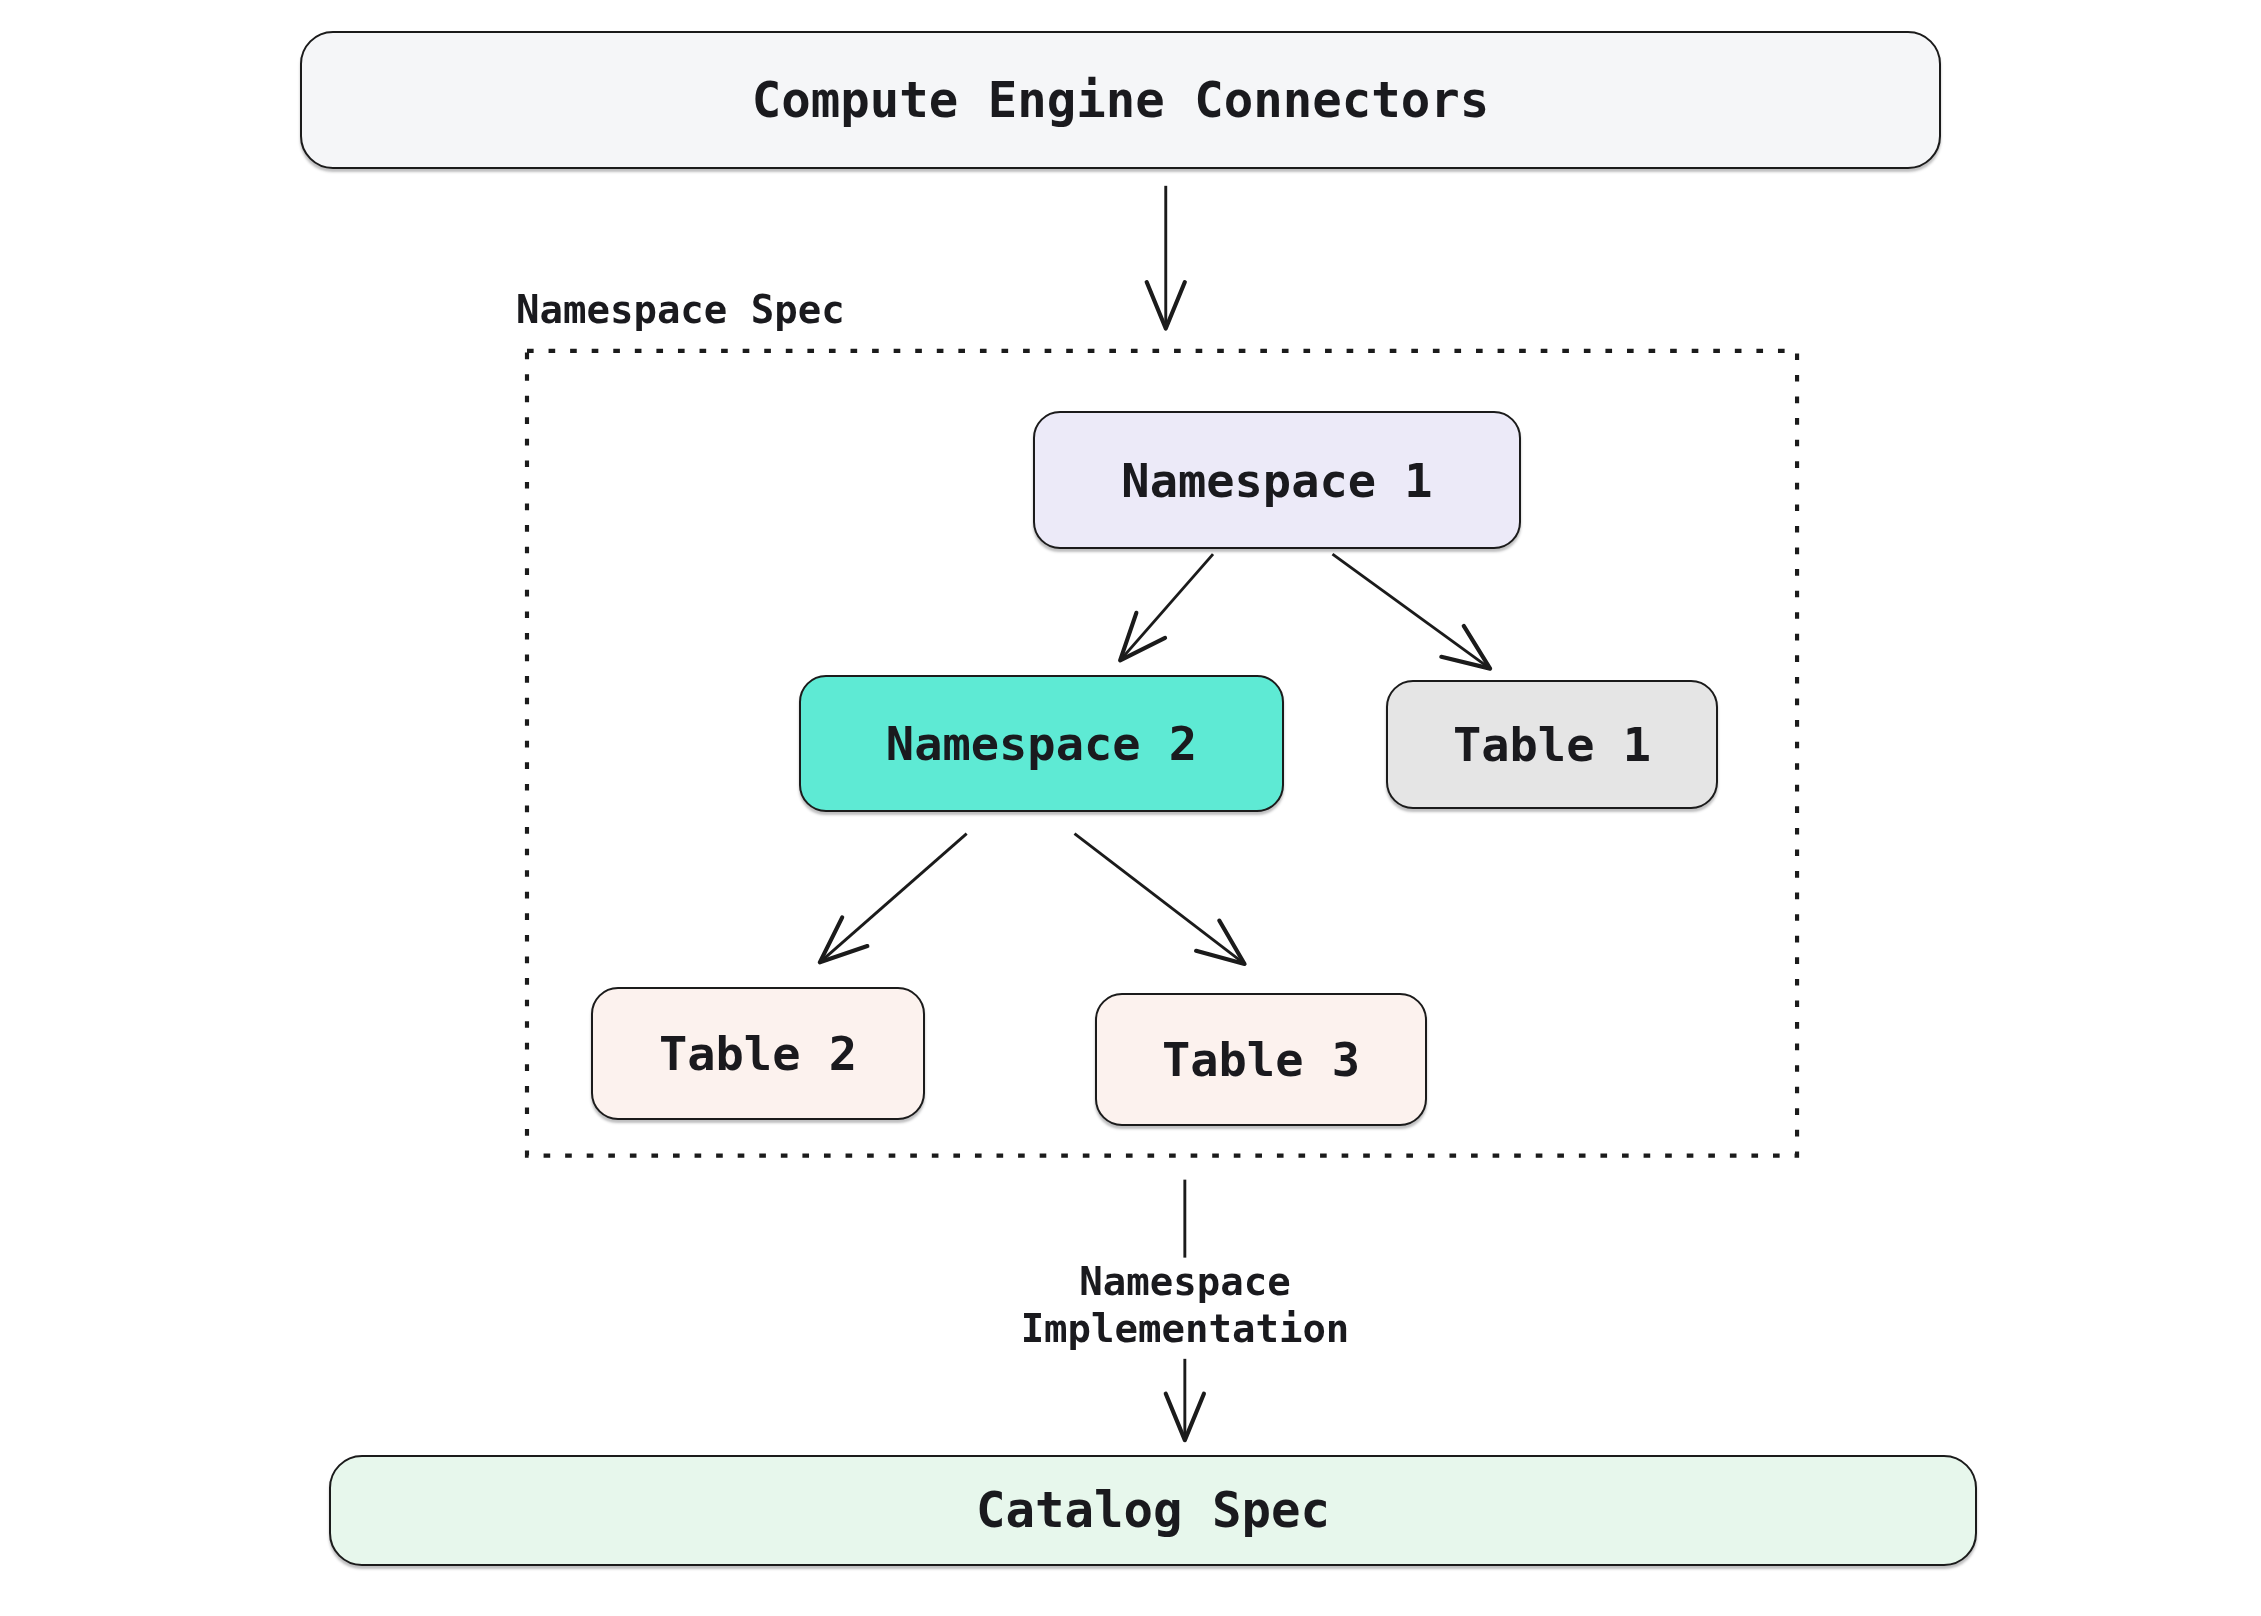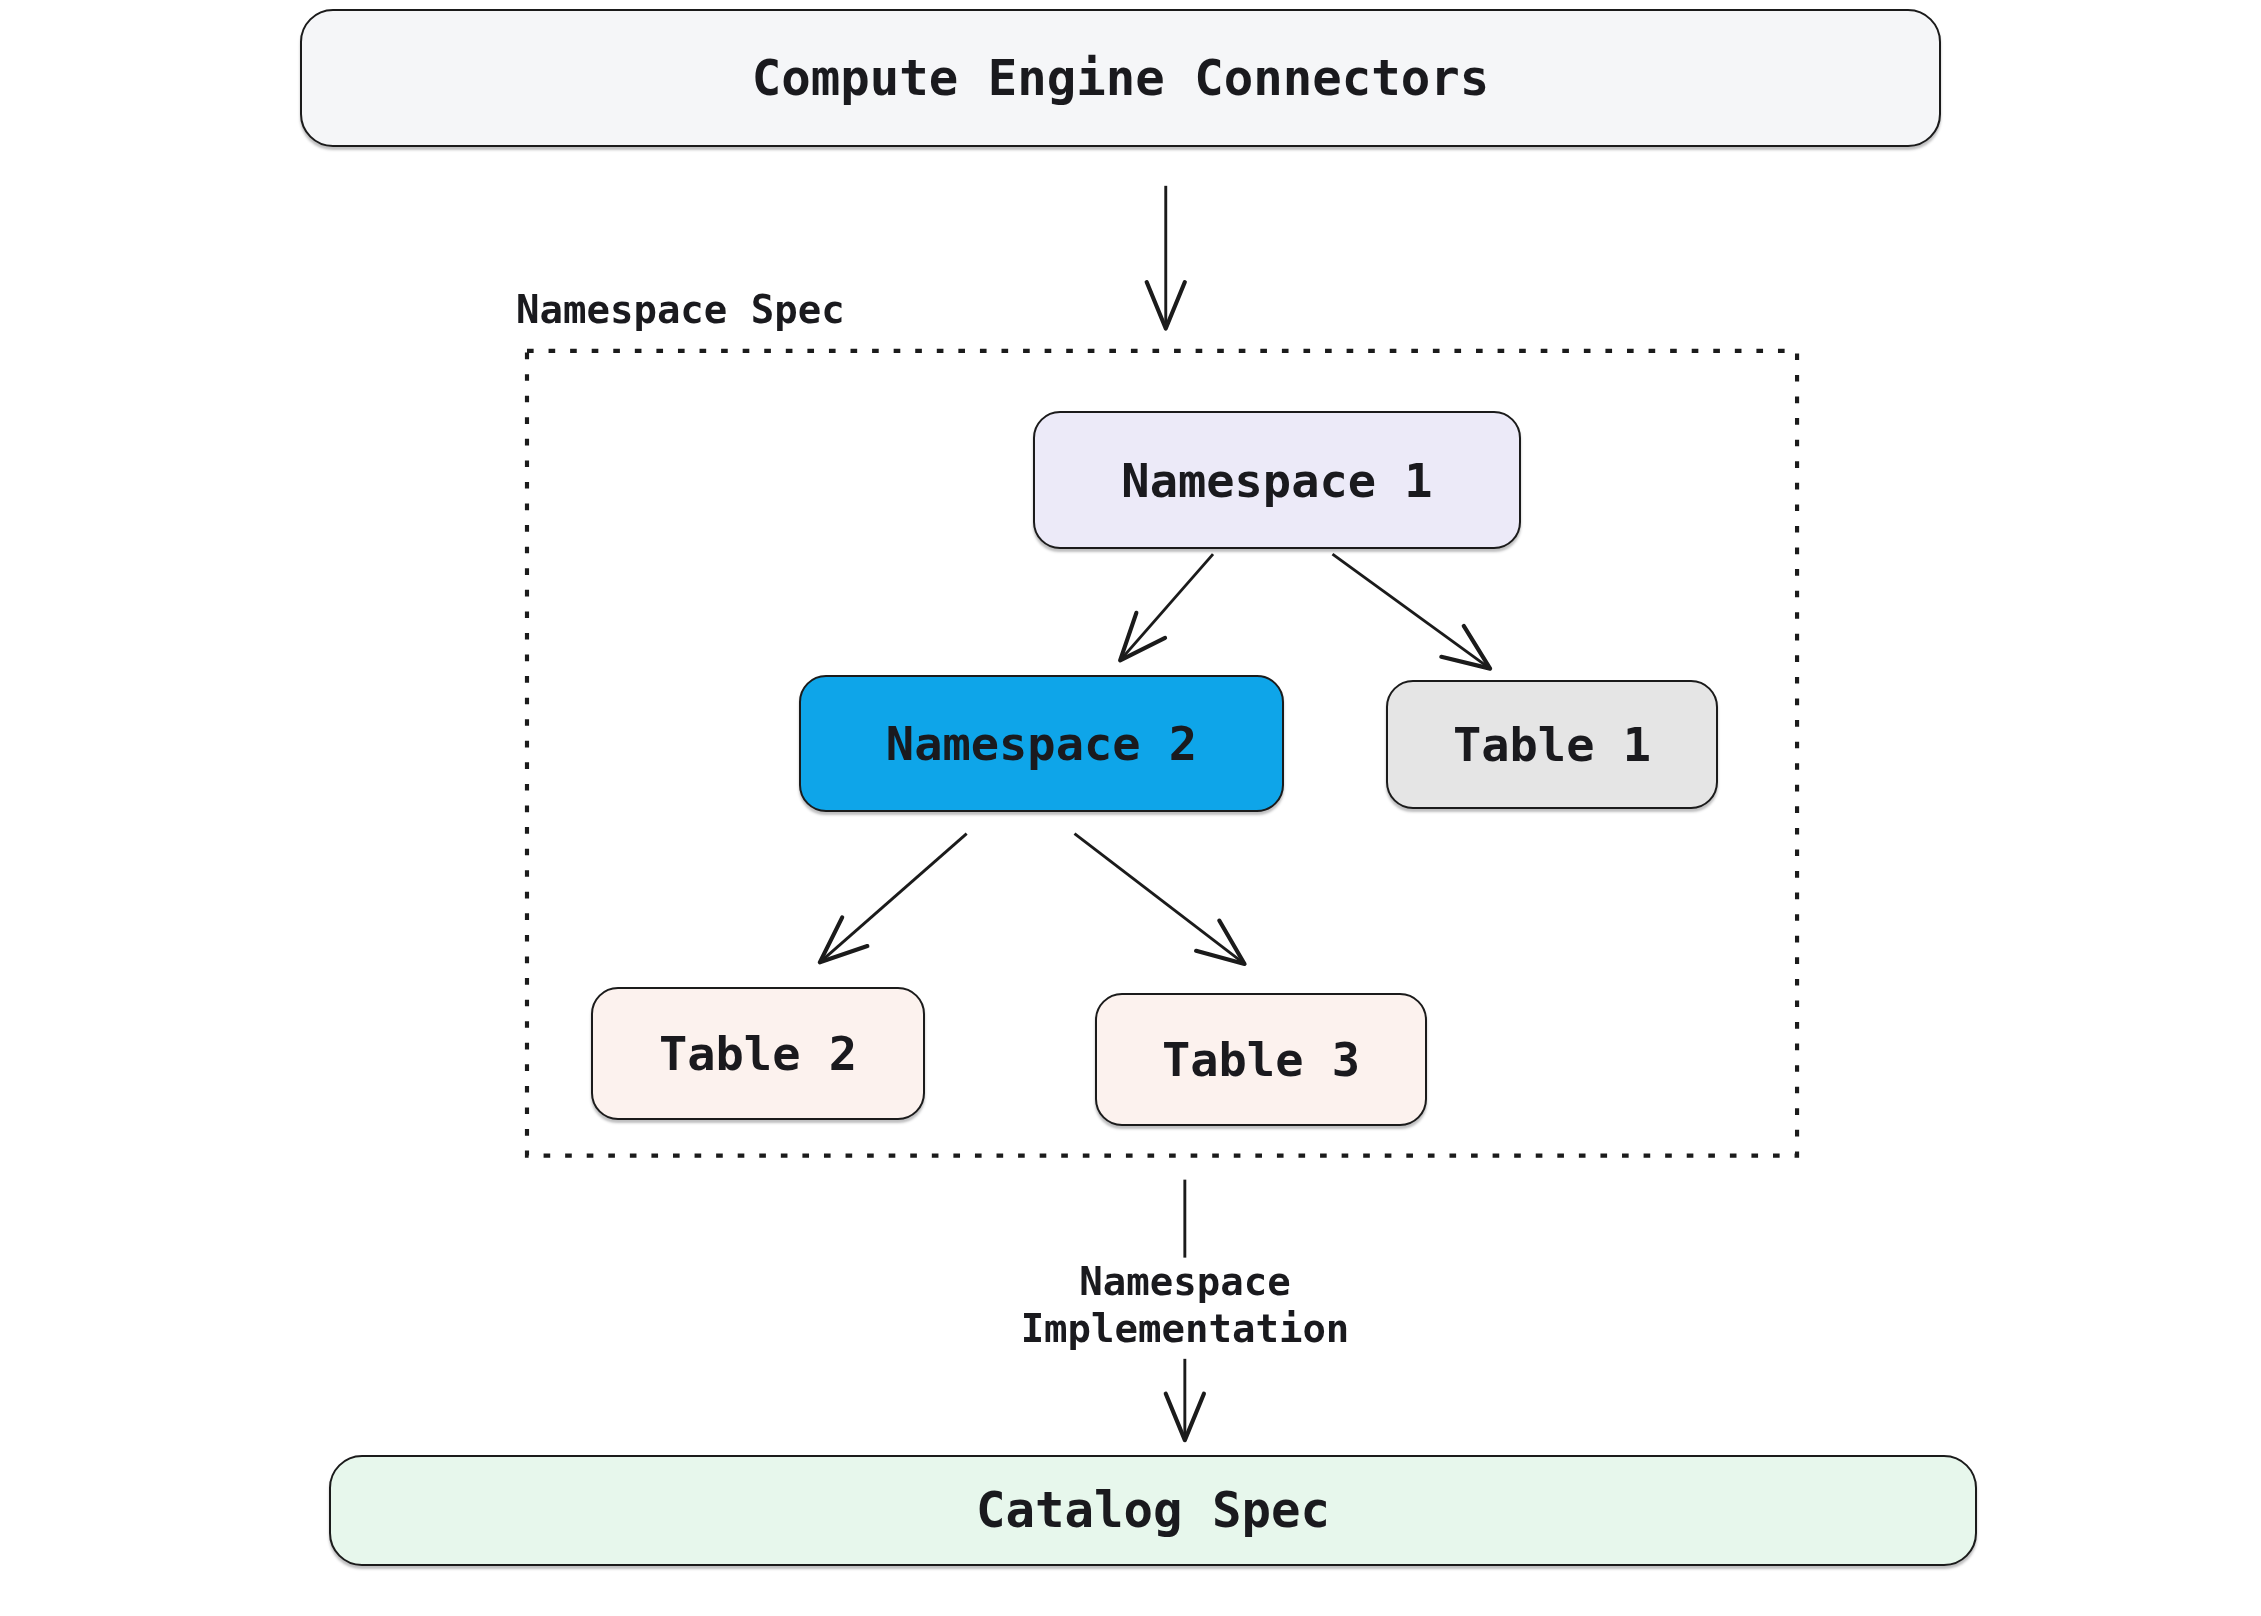--- a/index.html
+++ b/index.html
@@ -54,21 +54,21 @@
     left: 936px;
     top: 1258px;
     width: 498px;
     text-align: center;
     font-weight: bold;
     font-size: 39px;
     line-height: 47px;
     color: #1a1a1e;
   }
   
-  .compute  { left: 300px;  top: 9px;   width: 1641px; height: 138px; }
+  .compute  { left: 300px;  top: 31px;   width: 1641px; height: 138px; }
   .ns1      { left: 1033px; top: 411px;  width: 488px;  height: 138px; }
   .ns2      { left: 799px;  top: 675px;  width: 485px;  height: 137px; }
   .t1       { left: 1386px; top: 680px;  width: 332px;  height: 129px; }
   .t2       { left: 591px;  top: 987px; width: 334px;  height: 133px; }
   .t3       { left: 1095px; top: 993px; width: 332px;  height: 133px; }
   .catalog  { left: 329px;  top: 1455px; width: 1648px; height: 111px; }
 </style>
 </head>
 <body>
 
@@ -97,21 +97,21 @@
 
     <line x1="1428" y1="1638" x2="1428" y2="1736" stroke="#1b1b1b" stroke-width="3.5" marker-end="url(#ah)"></line>
   </svg>
 
   <div class="node big compute" style="background: rgb(245, 246, 248);">Compute Engine Connectors</div>
 
   <div class="cluster-label">Namespace Spec</div>
 
   <div class="node ns1" style="background: rgb(236, 234, 248);">Namespace 1</div>
 
-  <div class="node ns2" style="background: #0ea5e9;">Namespace 2</div>
+  <div class="node ns2" style="background: #5eead4;">Namespace 2</div>
 
   <div class="node t1" style="background: #e5e5e5;">Table 1</div>
 
   <div class="node t2" style="background: rgb(252, 242, 238);">Table 2</div>
 
   <div class="node t3" style="background: rgb(252, 242, 238);">Table 3</div>
 
   <div class="edge-label">
     <div>Namespace</div>
     <div>Implementation</div>

